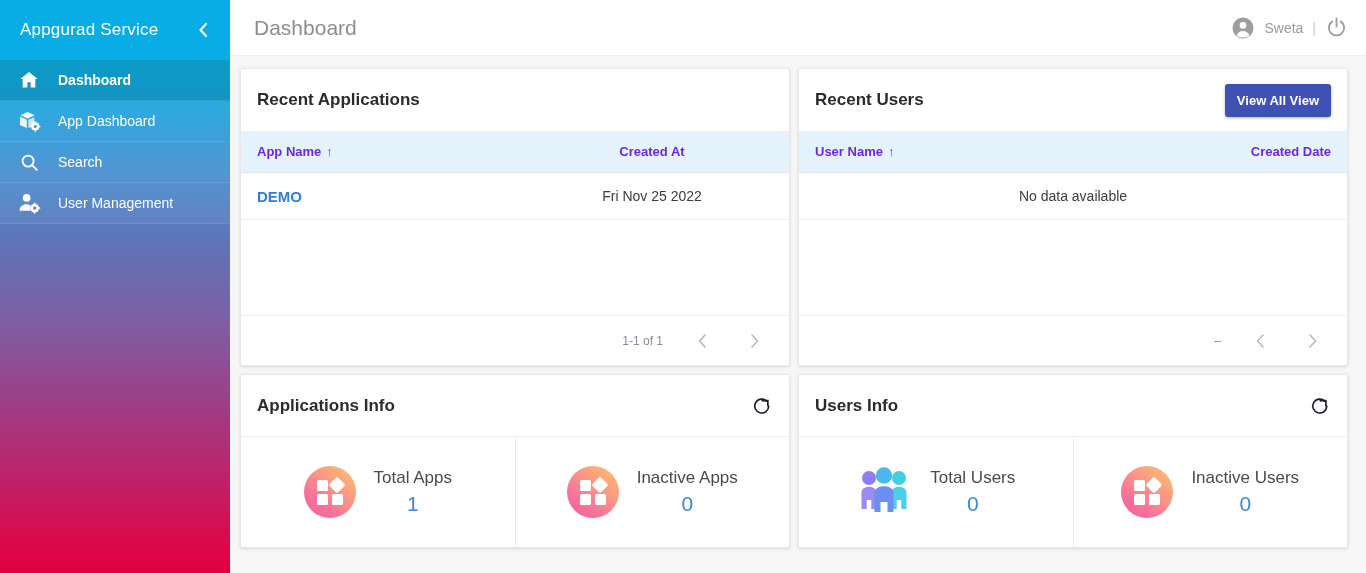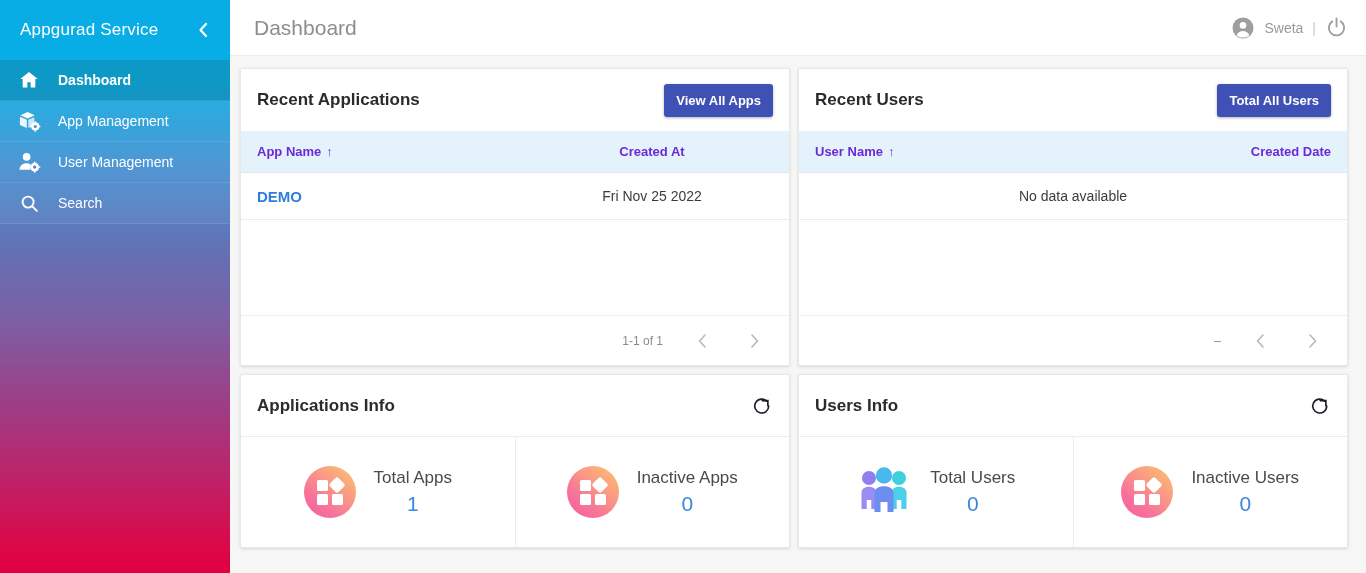--- a/index.html
+++ b/index.html
@@ -176,51 +176,51 @@
             <circle cx="18" cy="17.2" r="4.3"></circle>
             <circle cx="18" cy="17.2" r="1.6" fill="#5a8cc4"></circle>
             <g fill="#ffffff">
               <rect x="17.2" y="11.7" width="1.6" height="2.3" rx=".5"></rect>
               <rect x="17.2" y="20.4" width="1.6" height="2.3" rx=".5"></rect>
               <rect x="12.5" y="16.4" width="2.3" height="1.6" rx=".5"></rect>
               <rect x="21.2" y="16.4" width="2.3" height="1.6" rx=".5"></rect>
             </g>
           </svg>
         </span>
-        <span class="sb-label">App Management</span>
+        <span class="sb-label">App Dashboard</span>
+      </div>
+
+      <div class="sb-item">
+        <span class="sb-ico">
+          <svg width="21" height="21" viewBox="0 0 24 24" fill="none" stroke="#ffffff" stroke-width="2.1" stroke-linecap="round">
+            <circle cx="10.4" cy="10.4" r="6.3"></circle>
+              <line x1="15.2" y1="15.2" x2="20.4" y2="20.4"></line>
+          </svg>
+        </span>
+        <span class="sb-label">Search</span>
       </div>
 
       <div class="sb-item">
         <span class="sb-ico">
           <svg width="23" height="23" viewBox="0 0 24 24" fill="#ffffff">
             <circle cx="9" cy="6.2" r="4"></circle>
             <path d="M1.6 19.5c0-4 3.3-6.6 7.4-6.6 1.5 0 2.9.35 4 .95v5.65H1.6z"></path>
             <circle cx="17.4" cy="16.8" r="4.6"></circle>
             <circle cx="17.4" cy="16.8" r="1.7" fill="#6b76b6"></circle>
             <g>
               <rect x="16.6" y="10.9" width="1.6" height="2.4" rx=".5"></rect>
               <rect x="16.6" y="20.3" width="1.6" height="2.4" rx=".5"></rect>
               <rect x="11.5" y="16" width="2.4" height="1.6" rx=".5"></rect>
               <rect x="20.9" y="16" width="2.4" height="1.6" rx=".5"></rect>
             </g>
           </svg>
         </span>
         <span class="sb-label">User Management</span>
       </div>
 
-      <div class="sb-item">
-        <span class="sb-ico">
-          <svg width="21" height="21" viewBox="0 0 24 24" fill="none" stroke="#ffffff" stroke-width="2.1" stroke-linecap="round">
-            <circle cx="10.4" cy="10.4" r="6.3"></circle>
-              <line x1="15.2" y1="15.2" x2="20.4" y2="20.4"></line>
-          </svg>
-        </span>
-        <span class="sb-label">Search</span>
-      </div>
-
     </nav>
   </aside>
 
   <div class="main">
 
     <header class="topbar">
       <span class="page-title">Dashboard</span>
       <div class="topbar-right">
         <span class="icon-btn">
           <svg width="24" height="24" viewBox="0 0 24 24">
@@ -240,21 +240,20 @@
       </div>
     </header>
 
     <div class="content">
 
       <div class="row" style="height:298px;">
 
         <section class="card">
           <div class="card-head">
             <h2 class="card-title">Recent Applications</h2>
-            <button class="btn-primary">View All Apps</button>
           </div>
           <table class="dt">
             <thead>
               <tr>
                 <th>
                   <span>App Name</span><span style="margin-left:5px;">↑</span>
                 </th>
                 <th class="col2">
                   <span>Created At</span>
                 </th>
@@ -281,21 +280,21 @@
               <svg width="11" height="16" viewBox="0 0 11 16">
                   <polyline points="3,2 8.5,8 3,14" fill="none" stroke="#b9b9b9" stroke-width="1.6" stroke-linecap="round" stroke-linejoin="round"></polyline>
                 </svg>
             </span>
           </div>
         </section>
 
         <section class="card">
           <div class="card-head">
             <h2 class="card-title">Recent Users</h2>
-            <button class="btn-primary">Total All Users</button>
+            <button class="btn-primary">View All View</button>
           </div>
           <table class="dt">
             <thead>
               <tr>
                 <th>
                   <span>User Name</span><span style="margin-left:5px;">↑</span>
                 </th>
                 <th class="col2" style="text-align:right;">
                   <span>Created Date</span>
                 </th>

